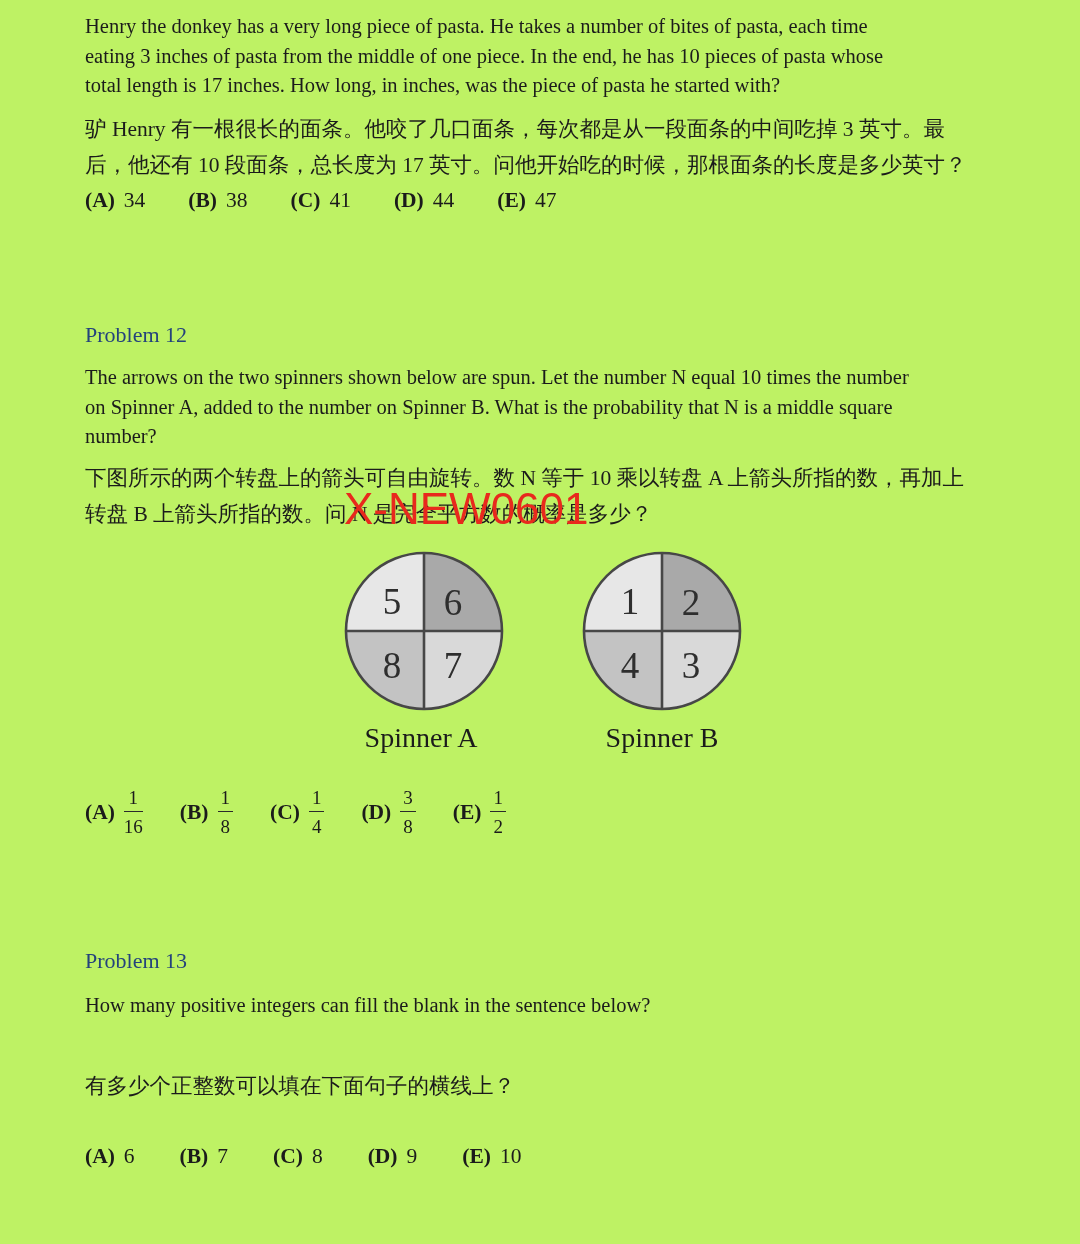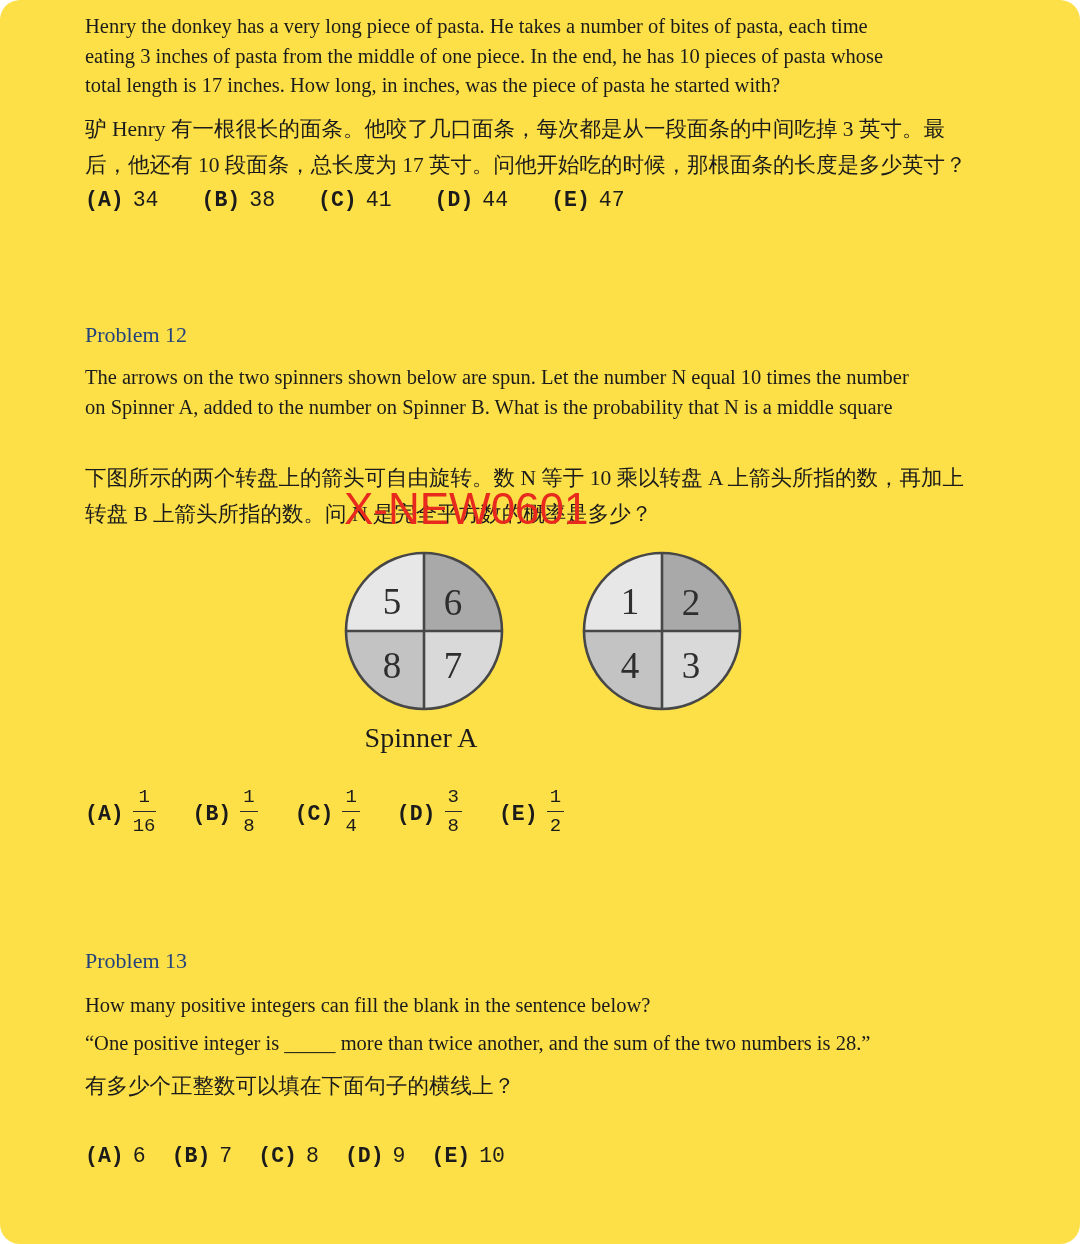--- a/index.html
+++ b/index.html
@@ -1,43 +1,41 @@
 <!DOCTYPE html>
 <html><head>
 <meta charset="utf-8">
 <style>
   html, body { margin: 0; padding: 0; background: #ffffff; }
   .page {
     position: relative;
     width: 1080px;
     height: 1244px;
-    background: #fde047;
+    background: #bef264;
     font-family: "Liberation Serif", "DejaVu Serif", serif;
     color: #1b1b1b;
     overflow: hidden;
-    border-radius: 20px;
   }
   .block { position: absolute; left: 85px; width: 935px; }
   .line { white-space: pre-wrap; }
   .en .line { font-size: 20.5px; line-height: 29.5px; }
   .zh .line { font-size: 21.5px; line-height: 36px; }
   .heading {
     position: absolute; left: 85px;
     font-size: 22px; color: #24427c;
   }
   .opts {
     position: absolute; left: 85px;
     display: flex; align-items: center;
     font-size: 21.5px;
-    font-family: Liberation Mono, monospace;
   }
   .opts .opt { white-space: nowrap; }
   .opts .olabel { font-weight: 700; margin-right: 9px; }
   .opts-p11 { top: 188px; gap: 43px; }
-  .opts-p13 { top: 1144px; gap: 26px; }
+  .opts-p13 { top: 1144px; gap: 45px; }
   .opts-p12 { top: 786px; gap: 37px; height: 56px; }
   .frac {
     display: inline-block; vertical-align: middle;
     text-align: center; font-size: 19px; line-height: 1.12;
     margin-top: -4px;
   }
   .frac .num { display: block; padding: 0 3px 2px; border-bottom: 1.7px solid #2a2a2a; }
   .frac .den { display: block; padding-top: 4px; }
   .watermark {
     position: absolute; left: 344px; top: 487px;
@@ -92,20 +90,21 @@
     <span class="opt"><b class="olabel">(C)</b><span>41</span></span>
     <span class="opt"><b class="olabel">(D)</b><span>44</span></span>
     <span class="opt"><b class="olabel">(E)</b><span>47</span></span>
   </div>
 
   <div class="heading p12-heading">Problem 12</div>
 
   <div class="block en p12-en">
     <div class="line">The arrows on the two spinners shown below are spun. Let the number N equal 10 times the number</div>
     <div class="line">on Spinner A, added to the number on Spinner B. What is the probability that N is a middle square</div>
+    <div class="line">number?</div>
   </div>
 
   <div class="block zh p12-zh">
     <div class="line">下图所示的两个转盘上的箭头可自由旋转。数 N 等于 10 乘以转盘 A 上箭头所指的数，再加上</div>
     <div class="line">转盘 B 上箭头所指的数。问 N 是完全平方数的概率是多少？</div>
   </div>
 
   <div class="watermark">X-NEW0601</div>
 
   <svg class="spinner-svg spinner-a" viewBox="0 0 166 166">
@@ -130,36 +129,34 @@
     <line x1="83" y1="5" x2="83" y2="161" stroke-width="2.6" stroke="#474747"></line>
     <line x1="5" y1="83" x2="161" y2="83" stroke-width="2.6" stroke="#474747"></line>
     <circle cx="83" cy="83" r="78" fill="none" stroke-width="2.6" stroke="#474747"></circle>
     <text class="spinner-num" x="51" y="66">1</text>
     <text class="spinner-num" x="112" y="67">2</text>
     <text class="spinner-num" x="51" y="130">4</text>
     <text class="spinner-num" x="112" y="130">3</text>
   </svg>
 
   <div class="spinner-label spinner-label-a">Spinner A</div>
+  <div class="spinner-label spinner-label-b">Spinner B</div>
 
   <div class="opts opts-p12">
     <span class="opt"><b class="olabel">(A)</b><span class="frac"><span class="num">1</span><span class="den">16</span></span></span>
     <span class="opt"><b class="olabel">(B)</b><span class="frac"><span class="num">1</span><span class="den">8</span></span></span>
     <span class="opt"><b class="olabel">(C)</b><span class="frac"><span class="num">1</span><span class="den">4</span></span></span>
     <span class="opt"><b class="olabel">(D)</b><span class="frac"><span class="num">3</span><span class="den">8</span></span></span>
     <span class="opt"><b class="olabel">(E)</b><span class="frac"><span class="num">1</span><span class="den">2</span></span></span>
   </div>
 
   <div class="heading p13-heading">Problem 13</div>
 
   <div class="block en p13-en1">
     <div class="line">How many positive integers can fill the blank in the sentence below?</div>
-  </div>
-  <div class="block en p13-en2">
-    <div class="line">“One positive integer is _____ more than twice another, and the sum of the two numbers is 28.”</div>
   </div>
 
   <div class="block zh p13-zh1">
     <div class="line">有多少个正整数可以填在下面句子的横线上？</div>
   </div>
 
   <div class="opts opts-p13">
     <span class="opt"><b class="olabel">(A)</b><span>6</span></span>
     <span class="opt"><b class="olabel">(B)</b><span>7</span></span>
     <span class="opt"><b class="olabel">(C)</b><span>8</span></span>

